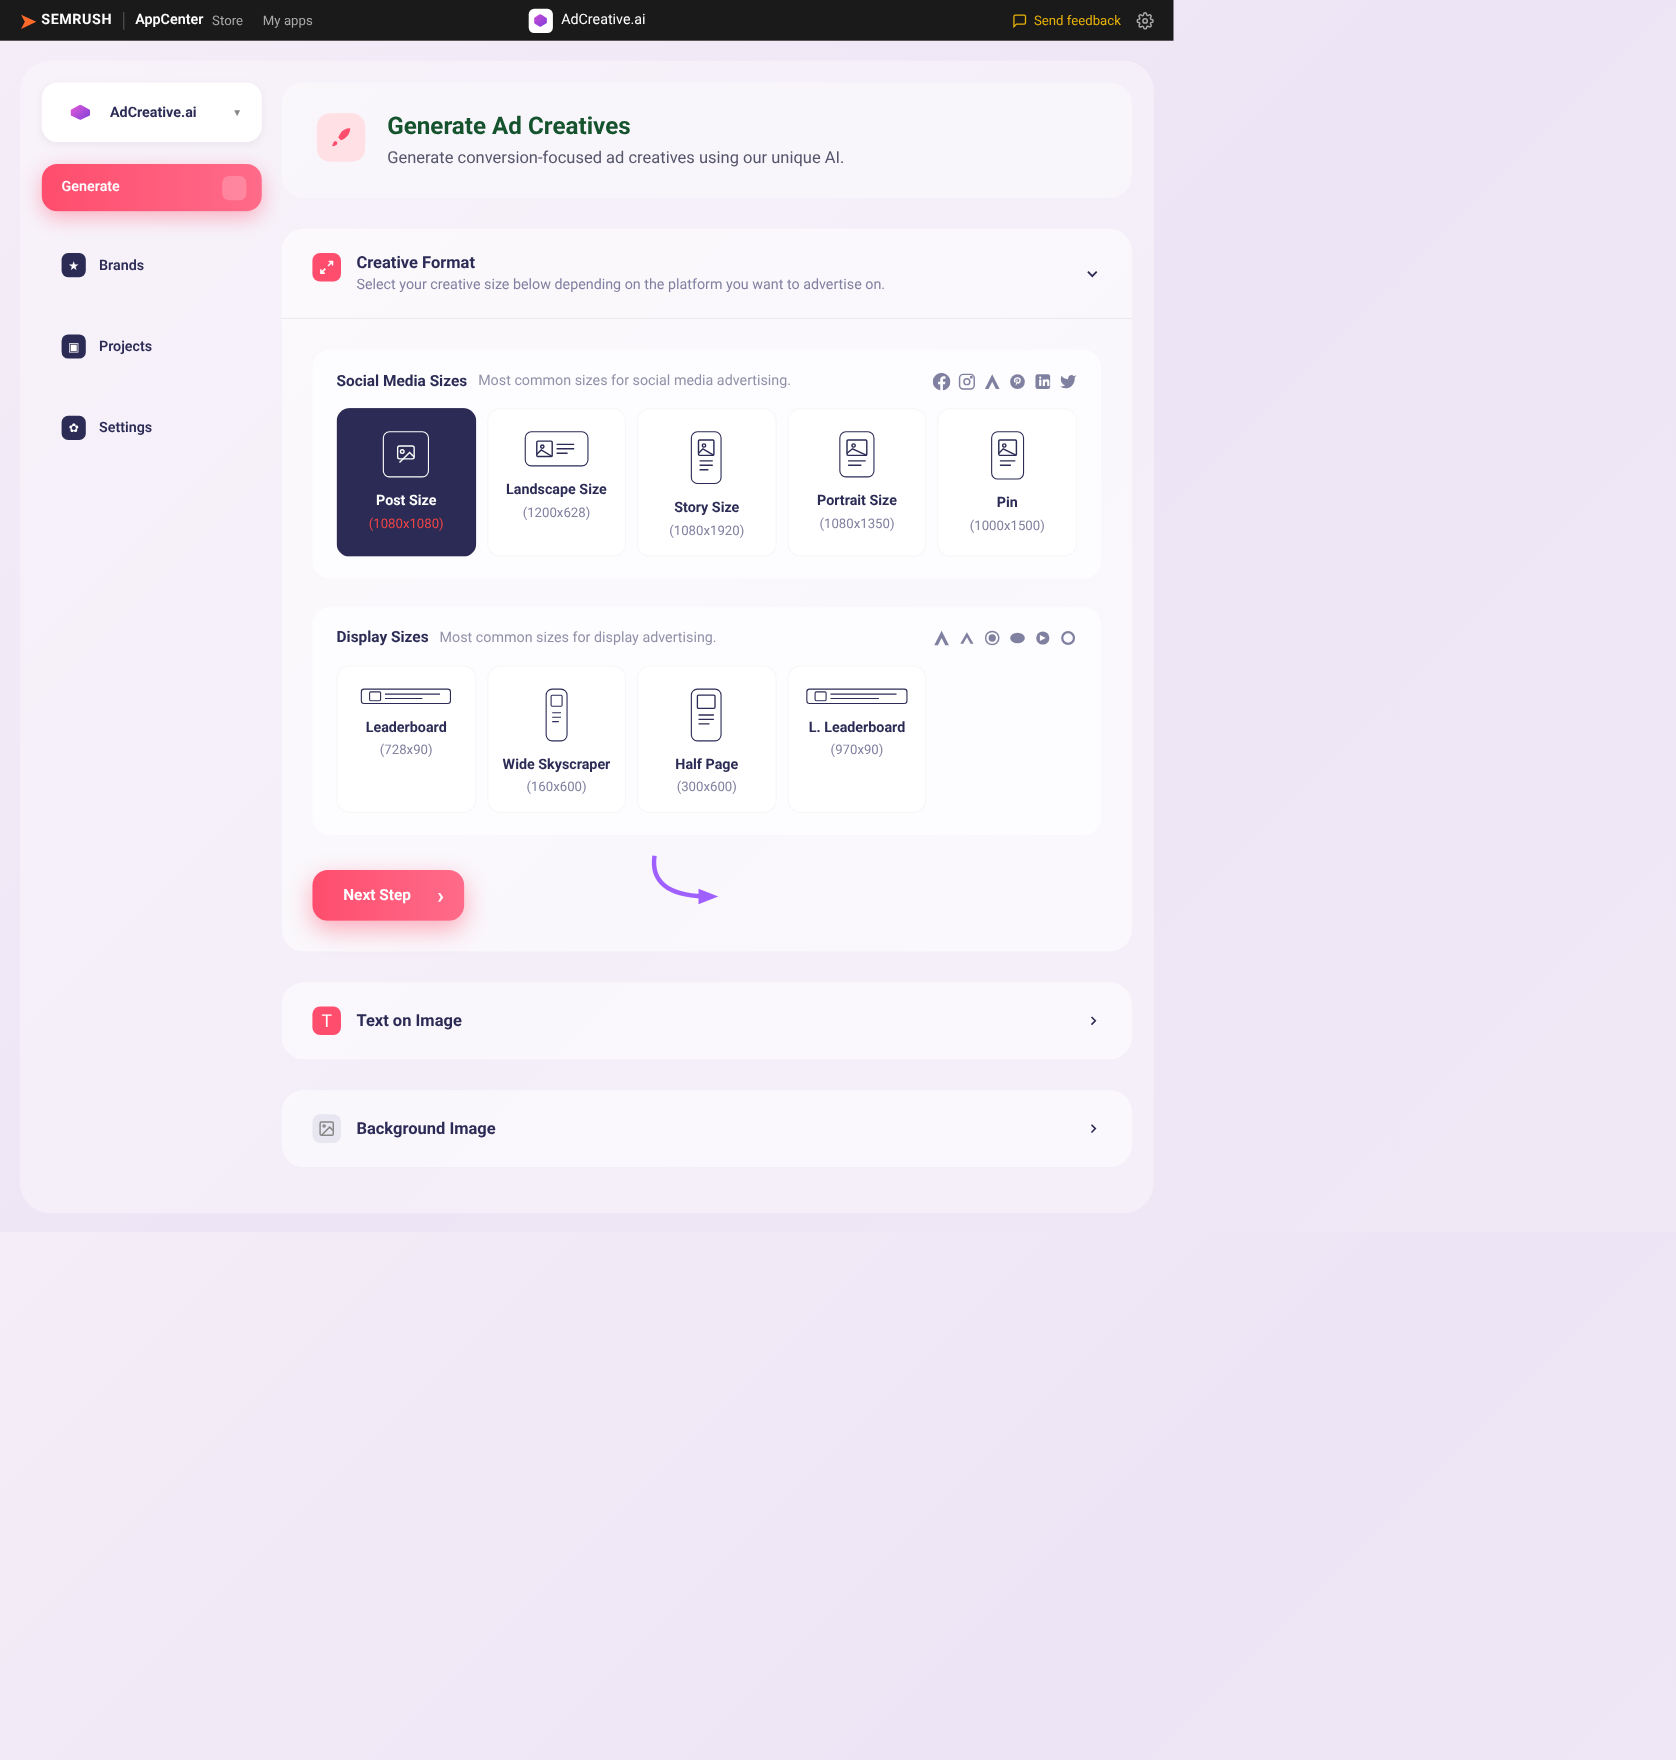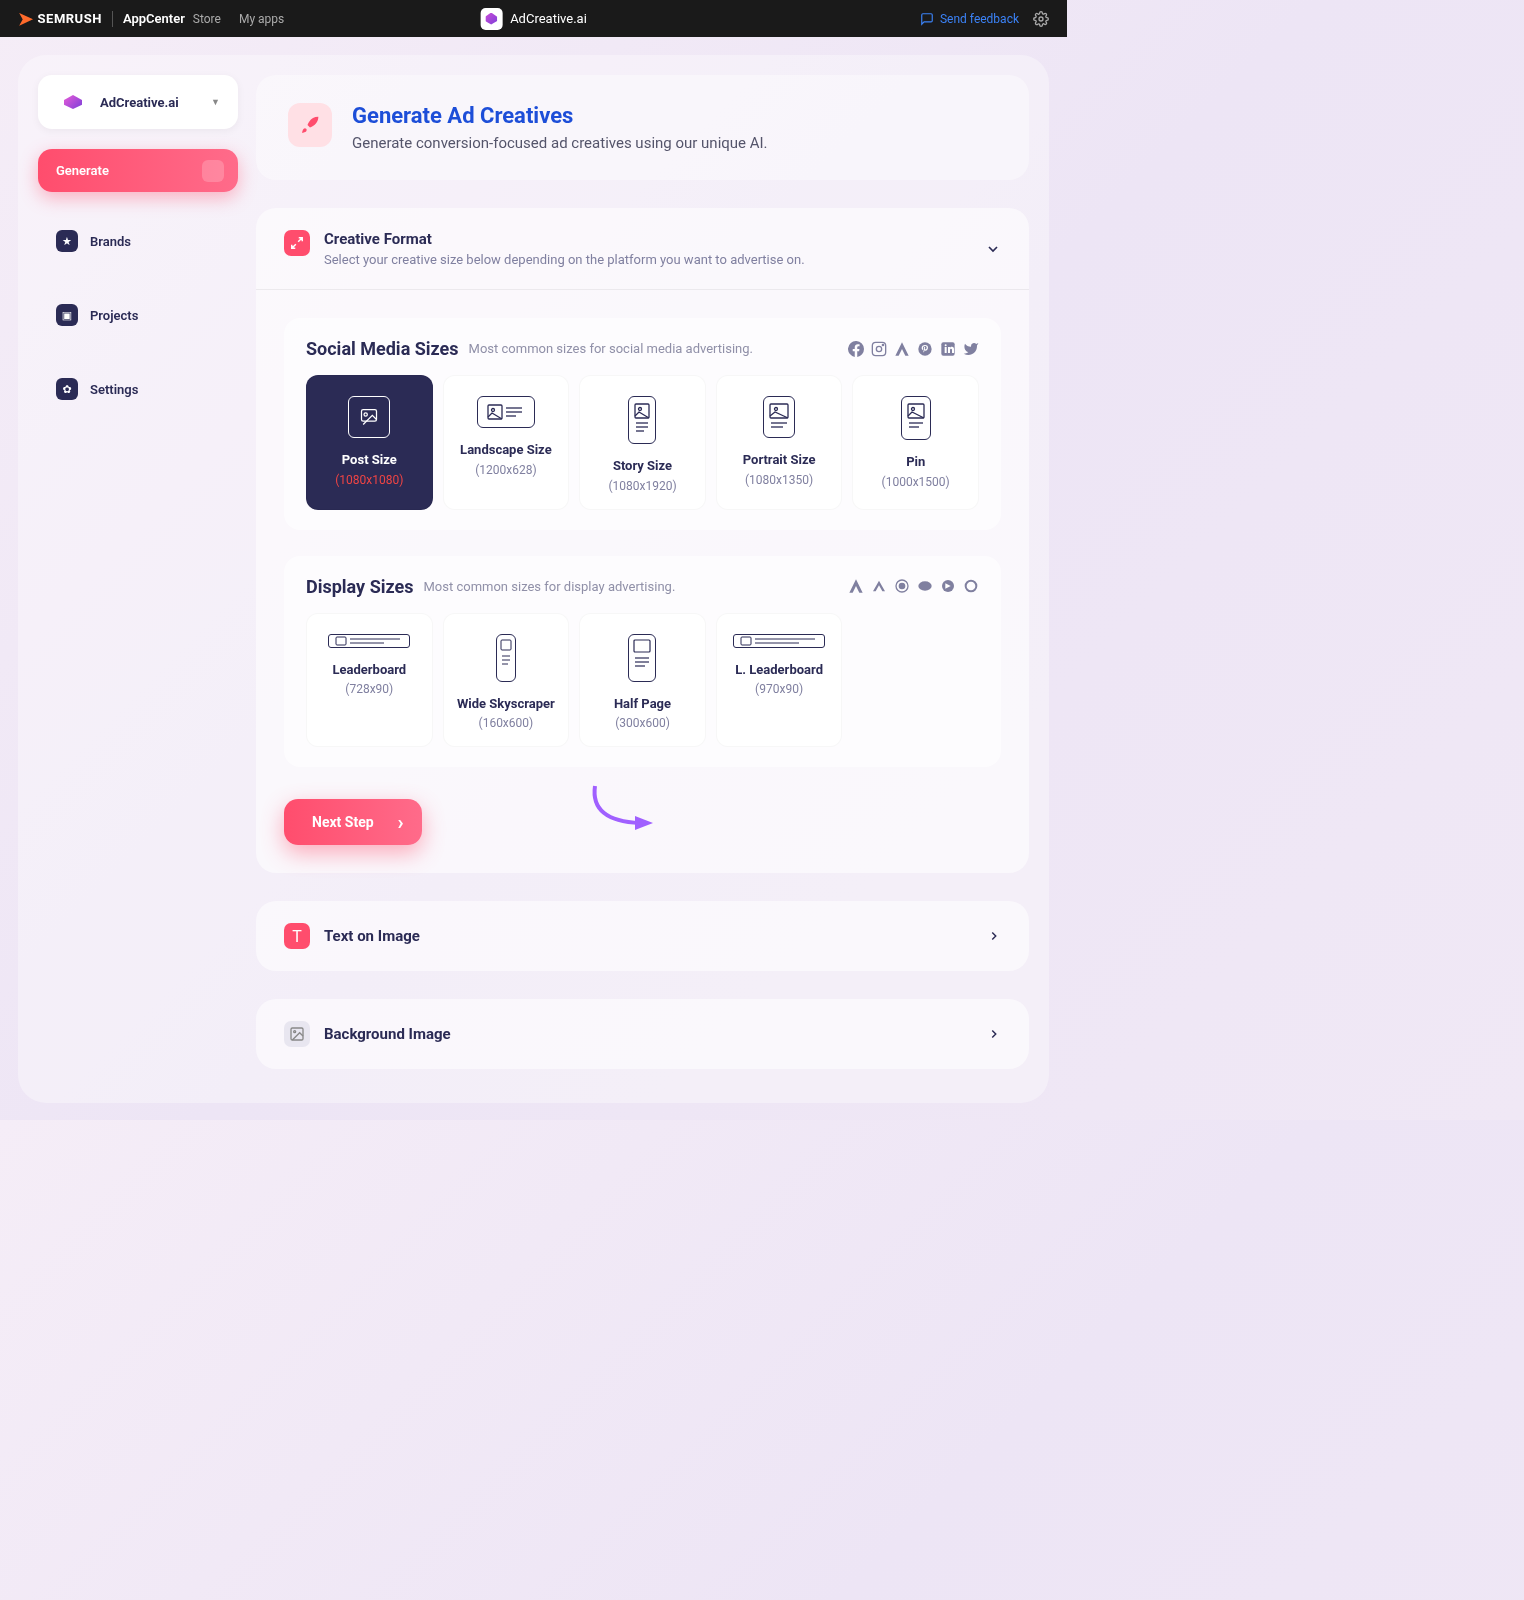--- a/index.html
+++ b/index.html
@@ -9,21 +9,21 @@
   .topbar { height: 37px; background: #1a1a1a; display: flex; align-items: center; padding: 0 18px; color: #fff; }
   .logo-semrush { display: flex; align-items: center; gap: 4px; font-weight: 700; font-size: 13px; letter-spacing: 0.5px; }
   .logo-flame { color: #ff6a2b; font-size: 18px; }
   .divider-v { width: 1px; height: 16px; background: #555; margin: 0 10px; }
   .nav-top { display: flex; align-items: center; gap: 18px; margin-left: 8px; }
   .nav-top a { color: #aaa; font-size: 12px; text-decoration: none; cursor: pointer; }
   .center-app { position: absolute; left: 50%; transform: translateX(-50%); display: flex; align-items: center; gap: 8px; color: #fff; font-size: 13px; }
   .center-app-icon { width: 22px; height: 22px; background: #fff; border-radius: 5px; display: flex; align-items: center; justify-content: center; }
   .center-app-icon-inner { width: 12px; height: 12px; background: linear-gradient(135deg, #c94bd8, #7b3fd8); clip-path: polygon(50% 0, 100% 35%, 100% 70%, 50% 100%, 0 70%, 0 35%); }
   .top-right { margin-left: auto; display: flex; align-items: center; gap: 14px; }
-  .feedback { display: flex; align-items: center; gap: 6px; color: #3b82f6; font-size: 12px; cursor: pointer; }
+  .feedback { display: flex; align-items: center; gap: 6px; color: #eab308; font-size: 12px; cursor: pointer; }
   .gear { color: #aaa; cursor: pointer; }
 
   
   .main-wrap { padding: 18px; }
   .app-container { background: rgba(255,255,255,0.35); border-radius: 28px; padding: 20px; display: flex; gap: 18px; min-height: 1048px; }
 
   
   .sidebar { width: 200px; flex-shrink: 0; }
   .app-select { background: #fff; border-radius: 14px; padding: 14px 18px; display: flex; align-items: center; gap: 10px; margin-bottom: 20px; box-shadow: 0 2px 8px rgba(0,0,0,0.05); cursor: pointer; }
   .app-select-icon { width: 34px; height: 26px; display: flex; align-items: center; justify-content: center; }
@@ -35,37 +35,37 @@
   .nav-item.active { background: linear-gradient(90deg, #ff4d6d, #ff6b8a); color: #fff; box-shadow: 0 6px 18px rgba(255,77,109,0.4); }
   .nav-item.active::after { content:''; position:absolute; right:14px; width:22px; height:22px; background: rgba(255,255,255,0.2); border-radius:6px; }
   .nav-icon { width: 22px; height: 22px; background: #2b2b55; border-radius: 6px; display: flex; align-items: center; justify-content: center; color: #fff; font-size: 11px; flex-shrink: 0; }
   .nav-label { font-size: 13px; font-weight: 600; color: #2b2b55; }
   .nav-item.active .nav-label { color: #fff; }
 
   
   .content { flex: 1; display: flex; flex-direction: column; gap: 28px; }
   .hero { background: rgba(255,255,255,0.4); border-radius: 20px; padding: 28px 32px; display: flex; align-items: flex-start; gap: 20px; }
   .hero-icon { width: 44px; height: 44px; background: #ffe0e5; border-radius: 12px; display: flex; align-items: center; justify-content: center; color: #ff4d6d; flex-shrink: 0; }
-  .hero-title { font-size: 22px; font-weight: 700; color: #1d4ed8; margin-bottom: 6px; }
+  .hero-title { font-size: 22px; font-weight: 700; color: #14532d; margin-bottom: 6px; }
   .hero-sub { font-size: 15px; color: #55556b; }
 
   .panel { background: rgba(255,255,255,0.55); border-radius: 20px; padding: 0; }
   .panel-header { padding: 22px 28px; display: flex; align-items: flex-start; gap: 14px; border-bottom: 1px solid rgba(0,0,0,0.06); position: relative; }
   .panel-header.collapsed { border-bottom: none; }
   .panel-icon { width: 26px; height: 26px; background: #ff4d6d; border-radius: 7px; display: flex; align-items: center; justify-content: center; color: #fff; flex-shrink: 0; }
   .panel-icon.neutral { background: #e8e6f0; color: #888; }
   .panel-title { font-size: 15px; font-weight: 700; color: #2b2b55; }
   .panel-sub { font-size: 13px; color: #8080a0; margin-top: 4px; }
   .chevron { position: absolute; right: 28px; top: 50%; transform: translateY(-50%); color: #2b2b55; cursor: pointer; }
 
   .panel-body { padding: 28px; display: flex; flex-direction: column; gap: 26px; }
 
   .section { background: rgba(255,255,255,0.6); border-radius: 16px; padding: 20px 22px; }
   .section-head { display: flex; align-items: center; margin-bottom: 16px; }
-  .section-title { font-size: 18px; font-weight: 700; color: #2b2b55; margin-right: 10px; }
+  .section-title { font-size: 14px; font-weight: 700; color: #2b2b55; margin-right: 10px; }
   .section-sub { font-size: 13px; color: #9090a8; flex: 1; }
   .platform-icons { display: flex; gap: 6px; color: #8080a0; }
   .platform-icons span { width: 17px; height: 17px; display: inline-flex; align-items: center; justify-content: center; }
 
   .size-grid { display: grid; grid-template-columns: repeat(5, 1fr); gap: 10px; }
   .size-card { background: #fff; border-radius: 12px; padding: 20px 10px 16px; display: flex; flex-direction: column; align-items: center; cursor: pointer; border: 1px solid rgba(0,0,0,0.03); }
   .size-card.selected { background: #2b2b55; color: #fff; }
   .size-preview { width: 50px; height: 40px; border: 1.5px solid #2b2b55; border-radius: 6px; margin-bottom: 14px; display: flex; align-items: center; justify-content: center; position: relative; }
   .size-card.selected .size-preview { border-color: #fff; }
   .size-preview.wide { width: 82px; height: 14px; border-radius: 3px; }

